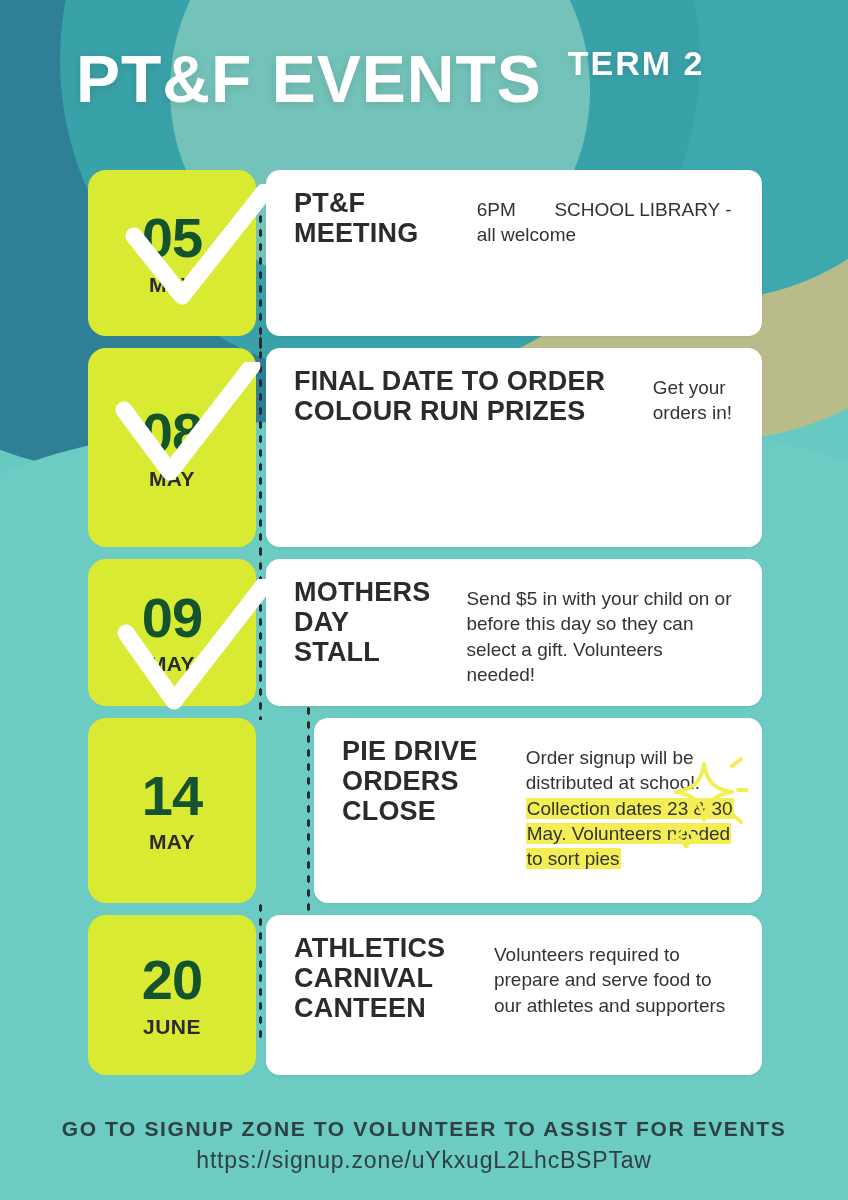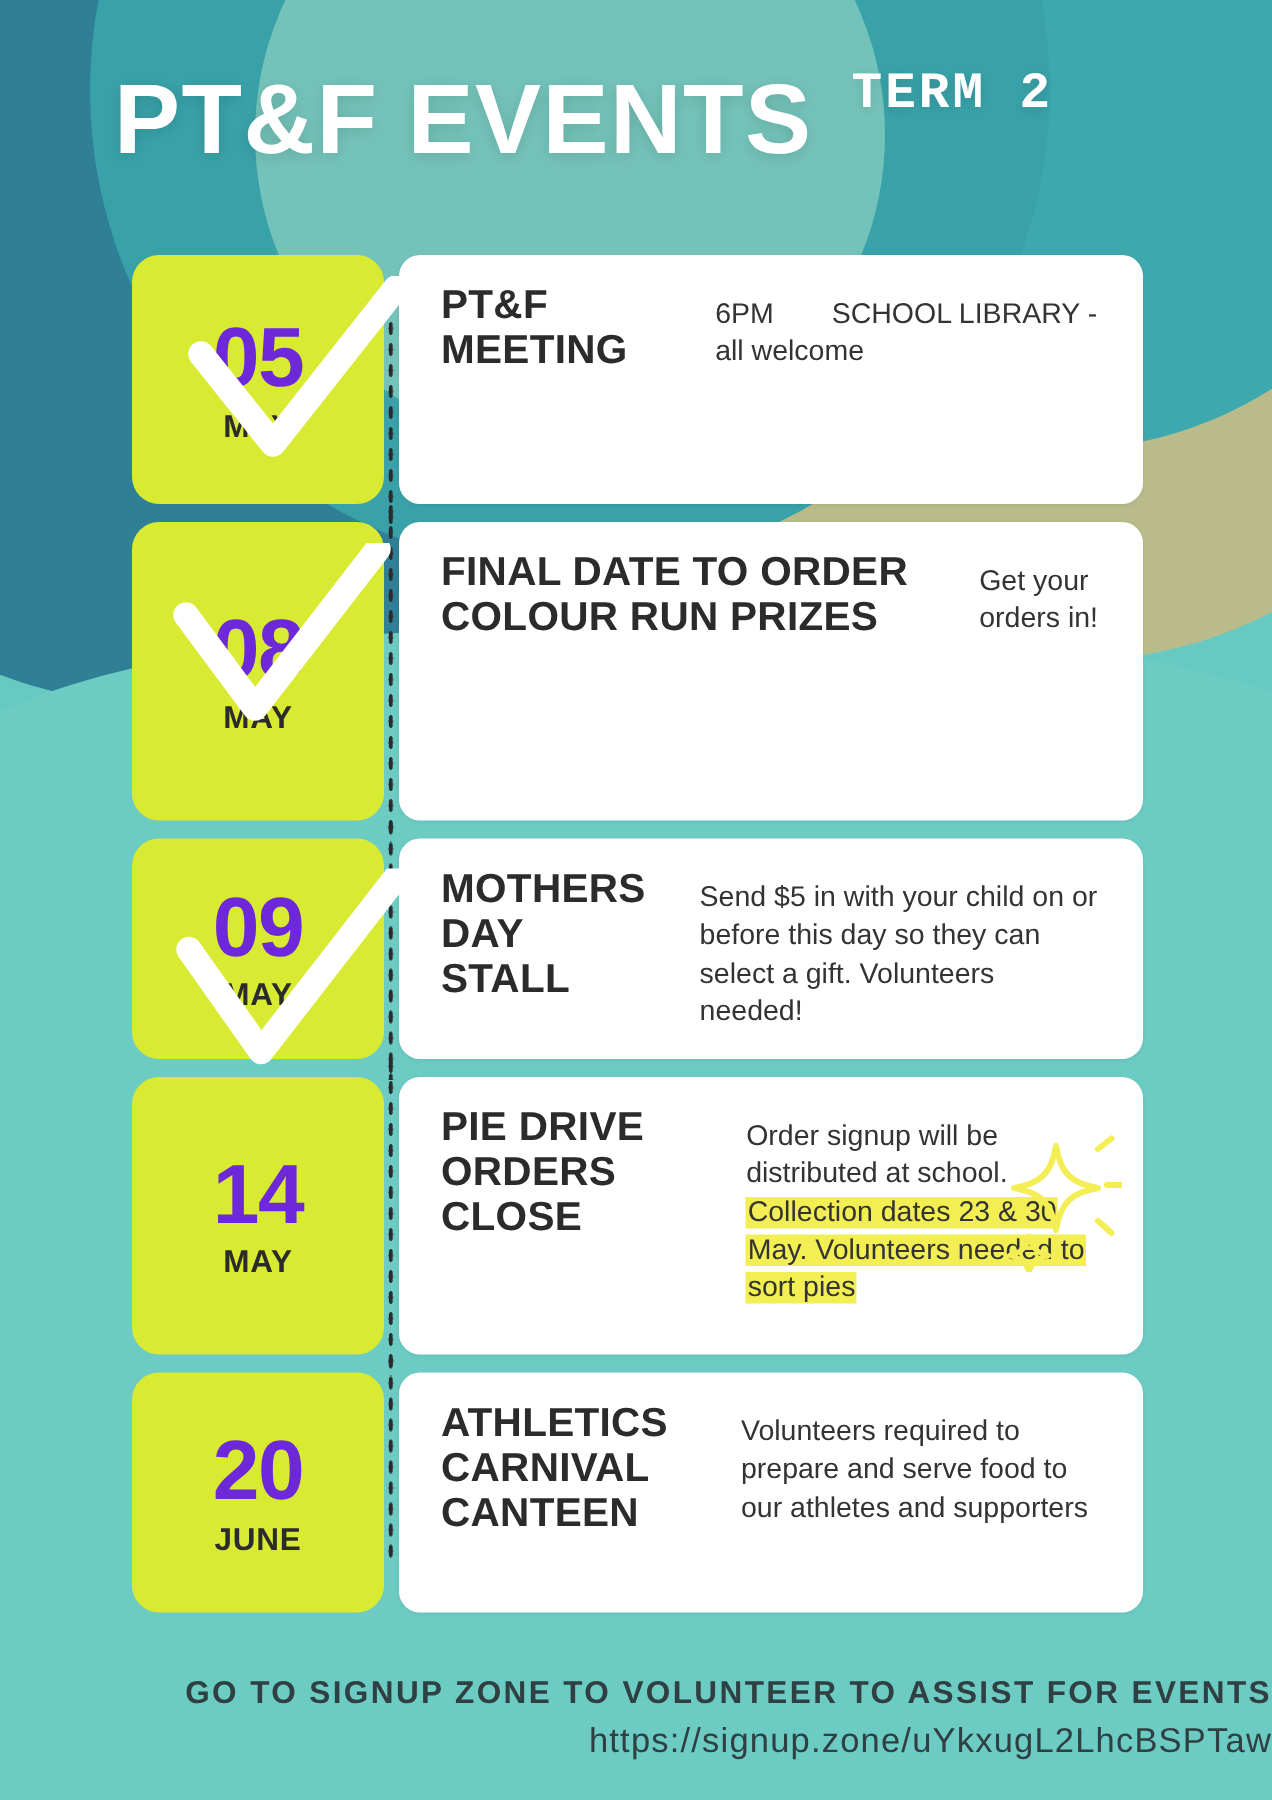--- a/index.html
+++ b/index.html
@@ -91,21 +91,20 @@
     line-height: 1;
     text-shadow: 0 2px 10px rgba(0,0,0,.13);
   }
   .term {
     color: #ffffff;
     font-size: 34px;
     font-weight: bold;
     letter-spacing: 2px;
     line-height: 1;
     text-shadow: 0 2px 8px rgba(0,0,0,.12);
-    font-family: Liberation Mono, monospace;
   }
 
   
   .events {
     position: absolute;
     top: 170px; left: 88px;
     width: 674px;
   }
   .event-row {
     position: relative;
@@ -122,21 +121,21 @@
     display: flex;
     flex-direction: column;
     align-items: center;
     justify-content: center;
     padding: 14px 0 12px;
     z-index: 2;
   }
   .date-day {
     font-size: 56px;
     font-weight: bold;
-    color: #6d28d9;
+    color: #14532d;
     line-height: .95;
     letter-spacing: -1px;
   }
   .date-month {
     font-size: 21px;
     font-weight: bold;
     color: #2b2b2b;
     letter-spacing: .5px;
     margin-top: 8px;
   }
@@ -204,21 +203,21 @@
     right: 14px;
     top: 34px;
     width: 86px; height: 96px;
     pointer-events: none;
   }
 
   
   .footer {
     position: absolute;
     left: 0; right: 0; bottom: 26px;
-    text-align: right;
+    text-align: center;
     color: #2b3b3b;
   }
   .footer-line1 {
     font-size: 21px;
     font-weight: bold;
     letter-spacing: 1.6px;
     color: #2f3f42;
   }
   .footer-line2 {
     font-size: 23px;
@@ -294,21 +293,21 @@
         <svg width="160" height="140" viewBox="0 0 160 140">
           <path d="M12 54 L60 122 L150 6" fill="none" stroke="#ffffff" stroke-width="17" stroke-linecap="round" stroke-linejoin="round"></path>
         </svg>
       </div>
       <div class="card">
         <div class="card-title">MOTHERS DAY STALL</div>
         <div class="card-desc">Send $5 in with your child on or before this day so they can select a gift. Volunteers needed!</div>
       </div>
     </div>
 
-    <div class="event-row" style="height:185px;">
+    <div class="event-row" style="height:185px;gap:48px;">
       <div class="date-chip">
         <div class="date-day">14</div>
         <div class="date-month">MAY</div>
       </div>
       <div class="card">
         <div class="card-title">PIE DRIVE ORDERS CLOSE</div>
         <div class="card-desc">
           <span>Order signup will be distributed at school.</span><br>
           <span class="hl">Collection dates 23 &amp; 30 May. Volunteers needed to sort pies</span>
         </div>

